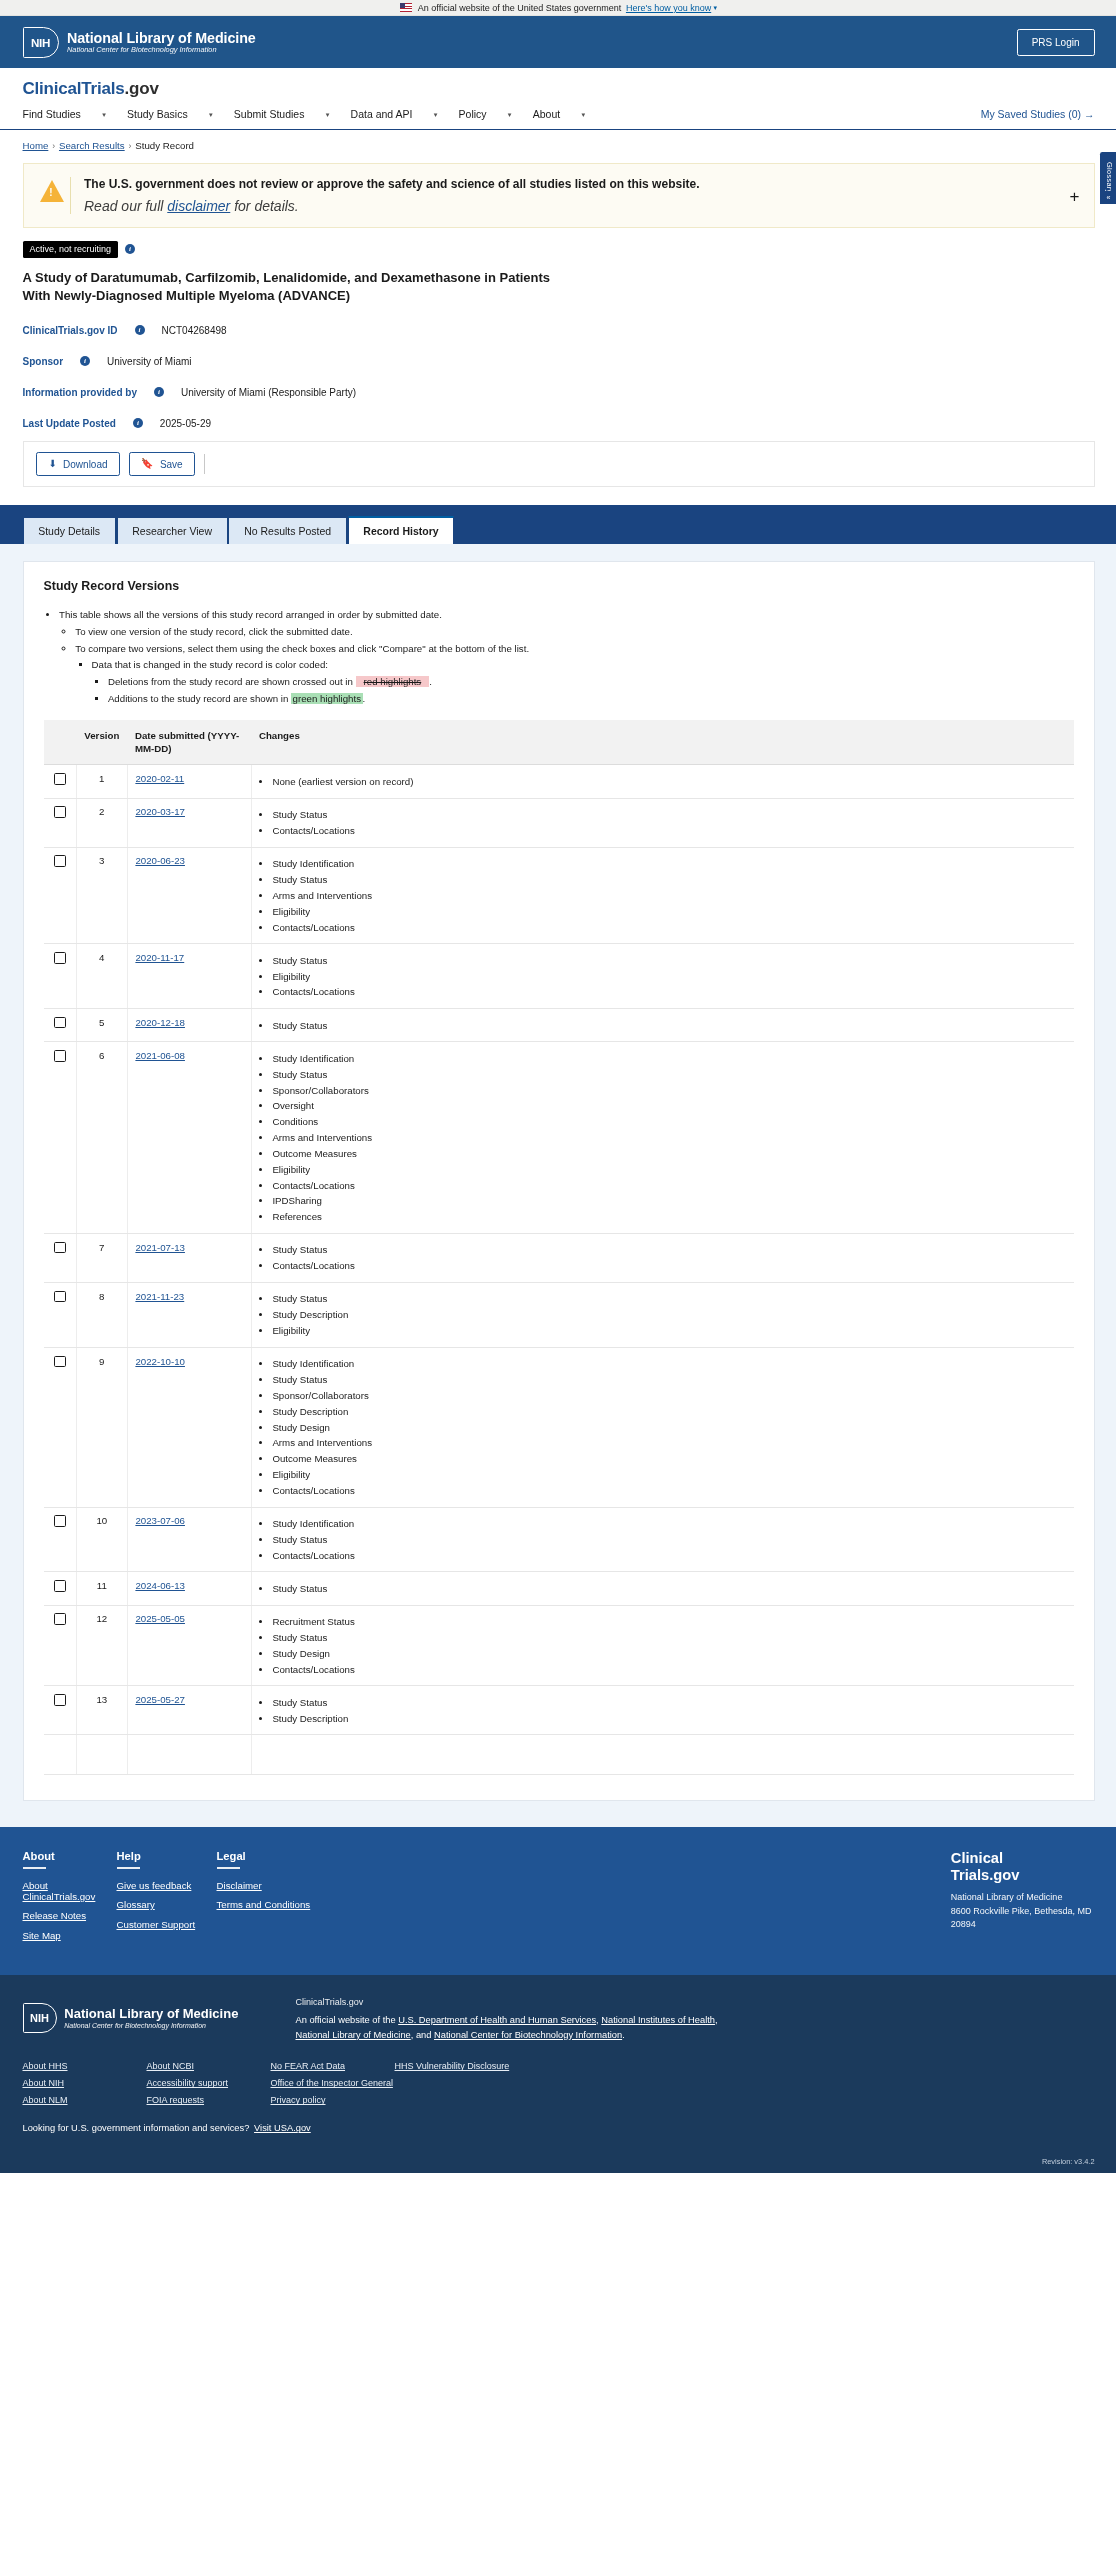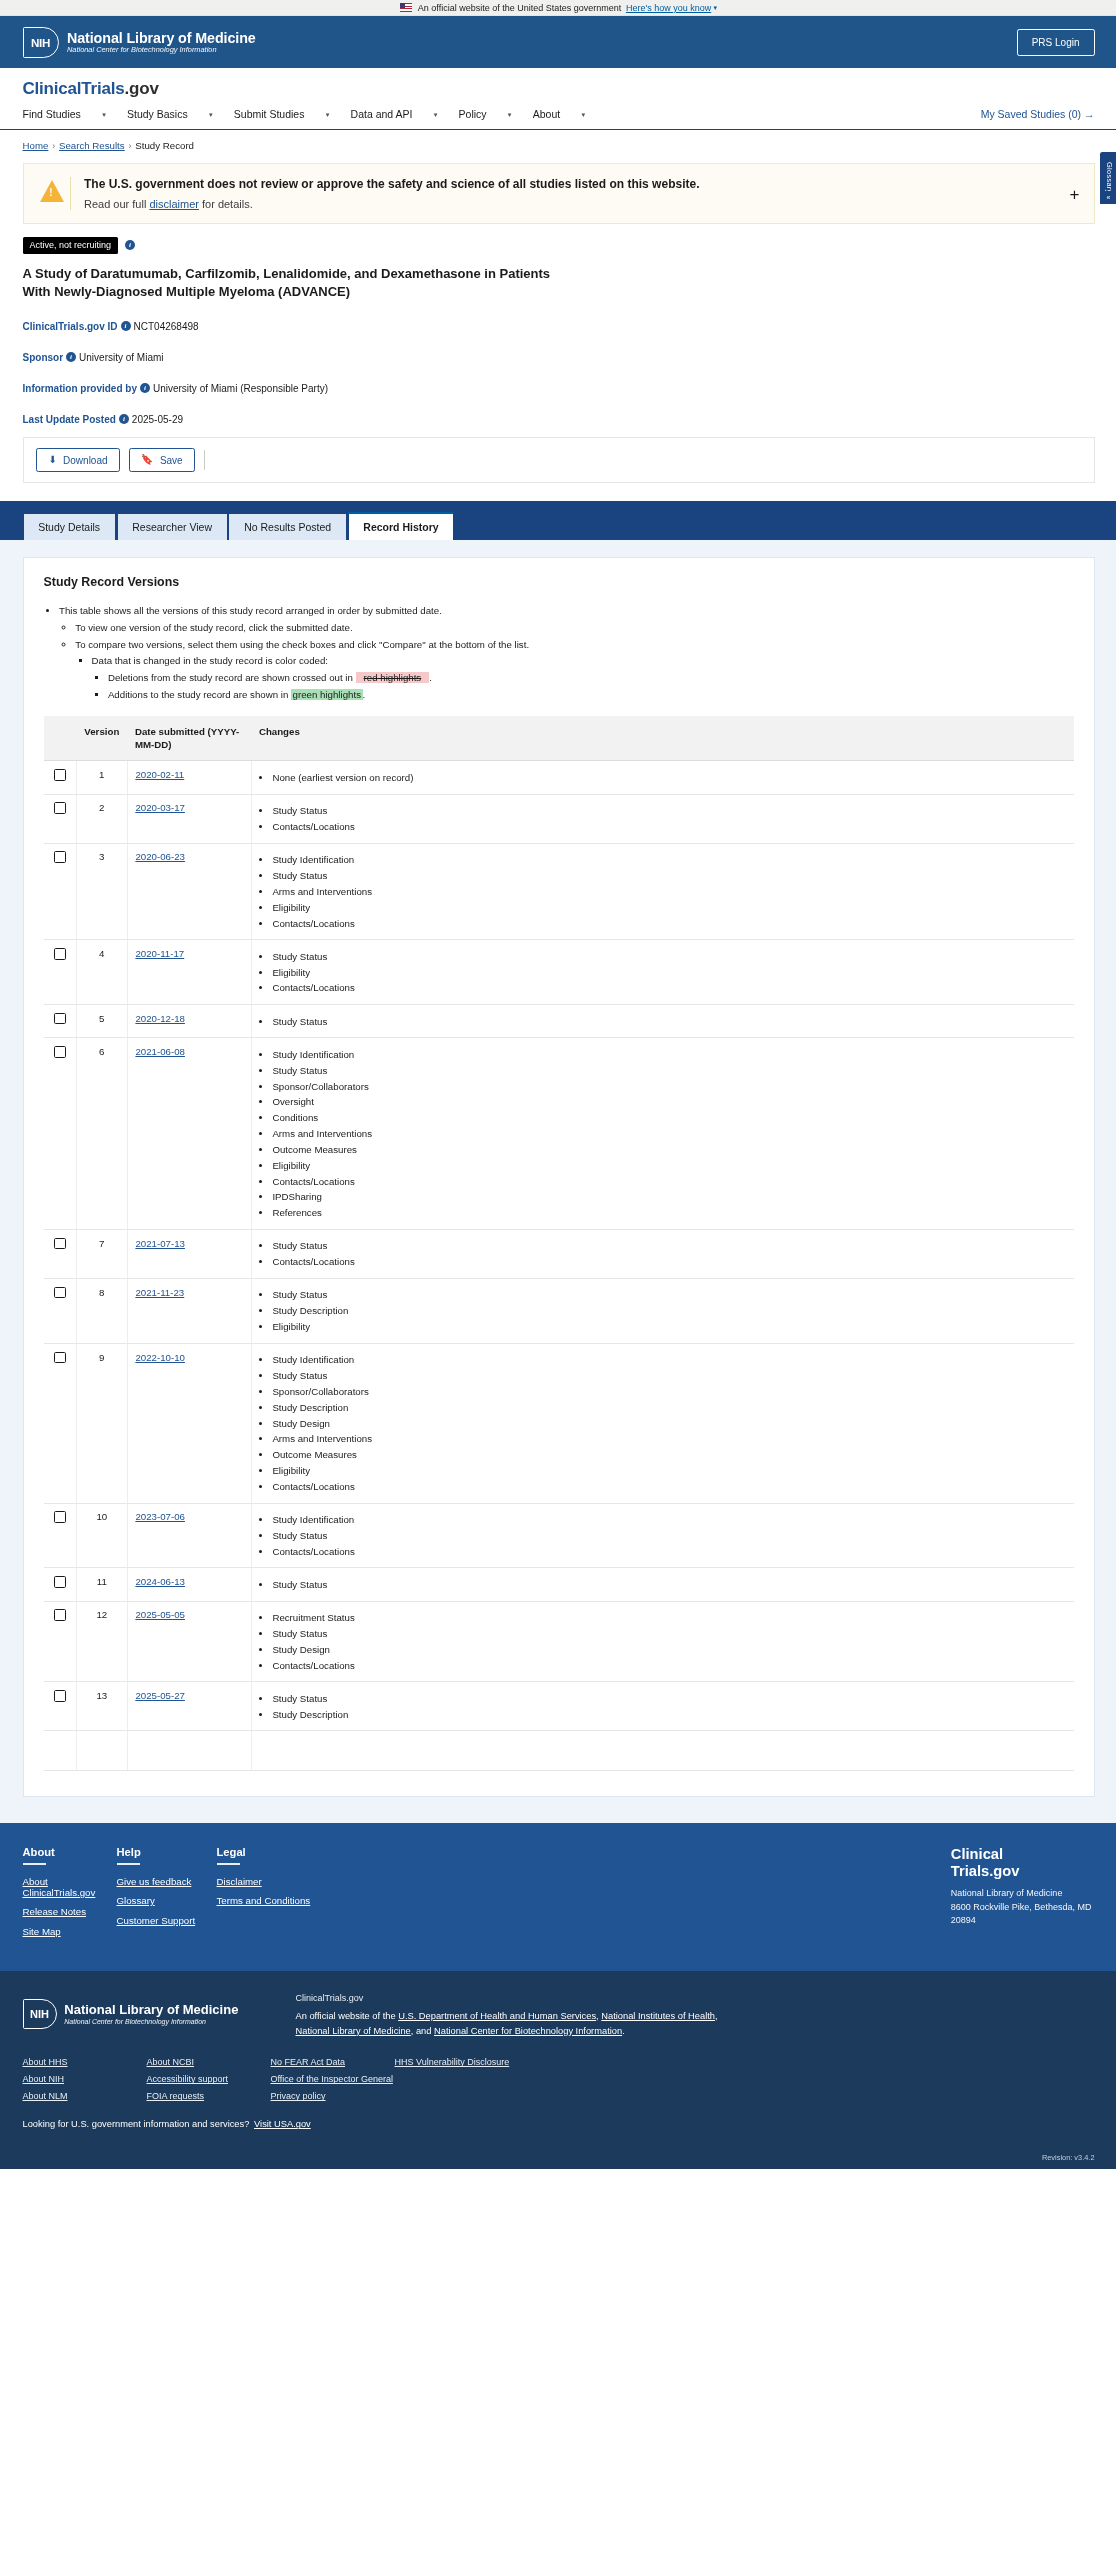--- a/index.html
+++ b/index.html
@@ -76,35 +76,35 @@
   .alert{
     border:0.8px solid #f0e9c8;background:#fdfbf3;
     display:flex;align-items:flex-start;padding:13px 14px;position:relative;min-height:51px;
   }
   .alert-icon{width:28px;margin-right:4.7px;display:flex;justify-content:center;padding-top:2.3px;}
   .tri{width:0;height:0;border-left:12.4px solid transparent;border-right:12.4px solid transparent;border-bottom:22px solid #f5b338;position:relative;}
   .tri::after{content:"!";position:absolute;left:-2.3px;top:7.8px;color:#fff;font-size:10px;font-weight:bold;}
   .alert-divider{width:0.8px;background:#e8dfae;align-self:stretch;margin-right:13px;}
   .alert-body{flex:1;}
   .alert-title{font-size:12px;font-weight:bold;color:#1b1b1b;line-height:1.3;}
-  .alert-sub{font-size:11px;color:#3d3d3d;margin-top:5.4px;}
+  .alert-sub{font-size:14px;color:#3d3d3d;margin-top:5.4px;font-style:italic;}
   .alert-sub a{color:#205493;text-decoration:underline;}
   .alert-plus{position:absolute;right:14px;top:50%;transform:translateY(-50%);font-size:17px;color:#1b1b1b;cursor:pointer;line-height:1;}
 
   
   .study-head{padding:12.4px 22.5px 0 22.5px;}
   .status-row{display:flex;align-items:center;gap:7px;margin-bottom:11px;}
   .status-badge{background:#000000;color:#fff;font-size:9px;padding:2.3px 7px;border-radius:1.6px;line-height:1.4;}
   .info-i{
     width:10px;height:10px;border-radius:50%;background:#205493;color:#fff;
     font-size:7px;font-weight:bold;display:inline-flex;align-items:center;justify-content:center;
     font-style:italic;font-family:"Liberation Serif",serif;flex:none;
   }
   .study-title{font-size:13px;font-weight:bold;line-height:1.38;color:#1b1b1b;max-width:543px;margin-bottom:12.4px;}
-  .meta-row{font-size:10px;margin-bottom:8.5px;display:flex;align-items:center;gap:3px;color:#1b1b1b;margin-top:20px;}
+  .meta-row{font-size:10px;margin-bottom:8.5px;display:flex;align-items:center;gap:17px;color:#1b1b1b;margin-top:20px;}
   .meta-label{color:#205493;font-weight:bold;}
 
   
   .action-bar{
     margin:12.4px 22.5px 0 22.5px;border:0.8px solid #e6e6e6;background:#fff;
     padding:10px 12.4px;display:flex;align-items:center;gap:8.5px;
   }
   .btn-outline{
     border:0.8px solid #205493;color:#205493;background:#fff;border-radius:2.3px;
     padding:5.4px 11.6px;font-size:10px;display:flex;align-items:center;gap:6.2px;cursor:pointer;

